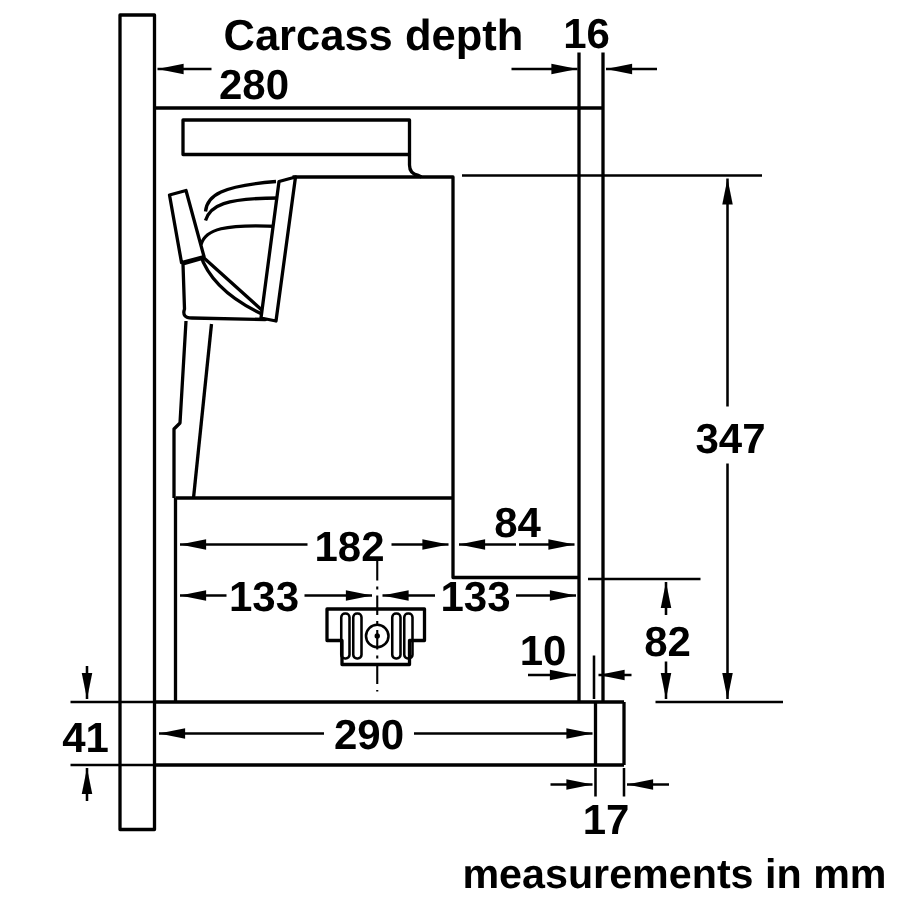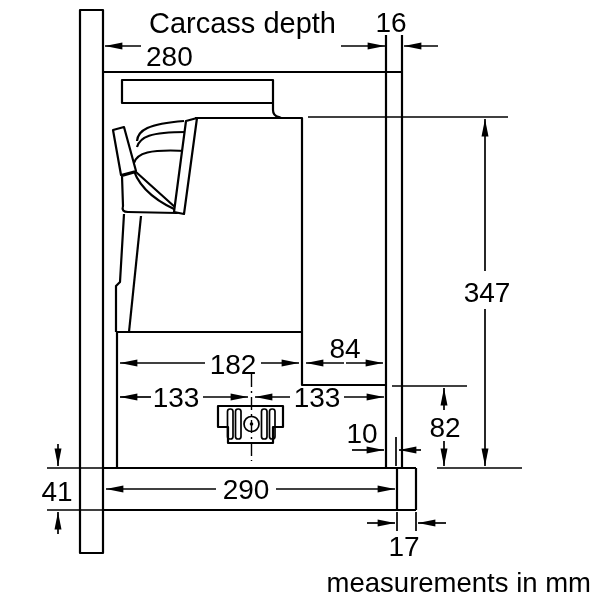--- a/index.html
+++ b/index.html
@@ -1,16 +1,16 @@
 <!DOCTYPE html>
 <html><head>
 <meta charset="utf-8">
 <style>
   html,body{margin:0;padding:0;background:#ffffff;}
-  .stage{width:600px;height:600px;background:#ffffff;position:relative;overflow:hidden;}
+  .stage{width:600px;height:600px;background:#ffffff;position:relative;overflow:hidden;font-weight:bold;}
   svg{display:block;}
   .s{stroke:#000;stroke-width:2.2;fill:none;stroke-linejoin:round;}
   .sf{stroke:#000;stroke-width:2.2;fill:#fff;stroke-linejoin:round;}
   .d{stroke:#000;stroke-width:1.7;fill:none;}
   .cl{stroke:#000;stroke-width:1.4;fill:none;stroke-dasharray:13 4 2 4;}
   text{fill:#000;font-family:"Liberation Sans","DejaVu Sans",sans-serif;}
   .t-num{font-size:28px;}
   .t-title{font-size:29px;}
   .t-footer{font-size:27.5px;}
   .mid{text-anchor:middle;}

